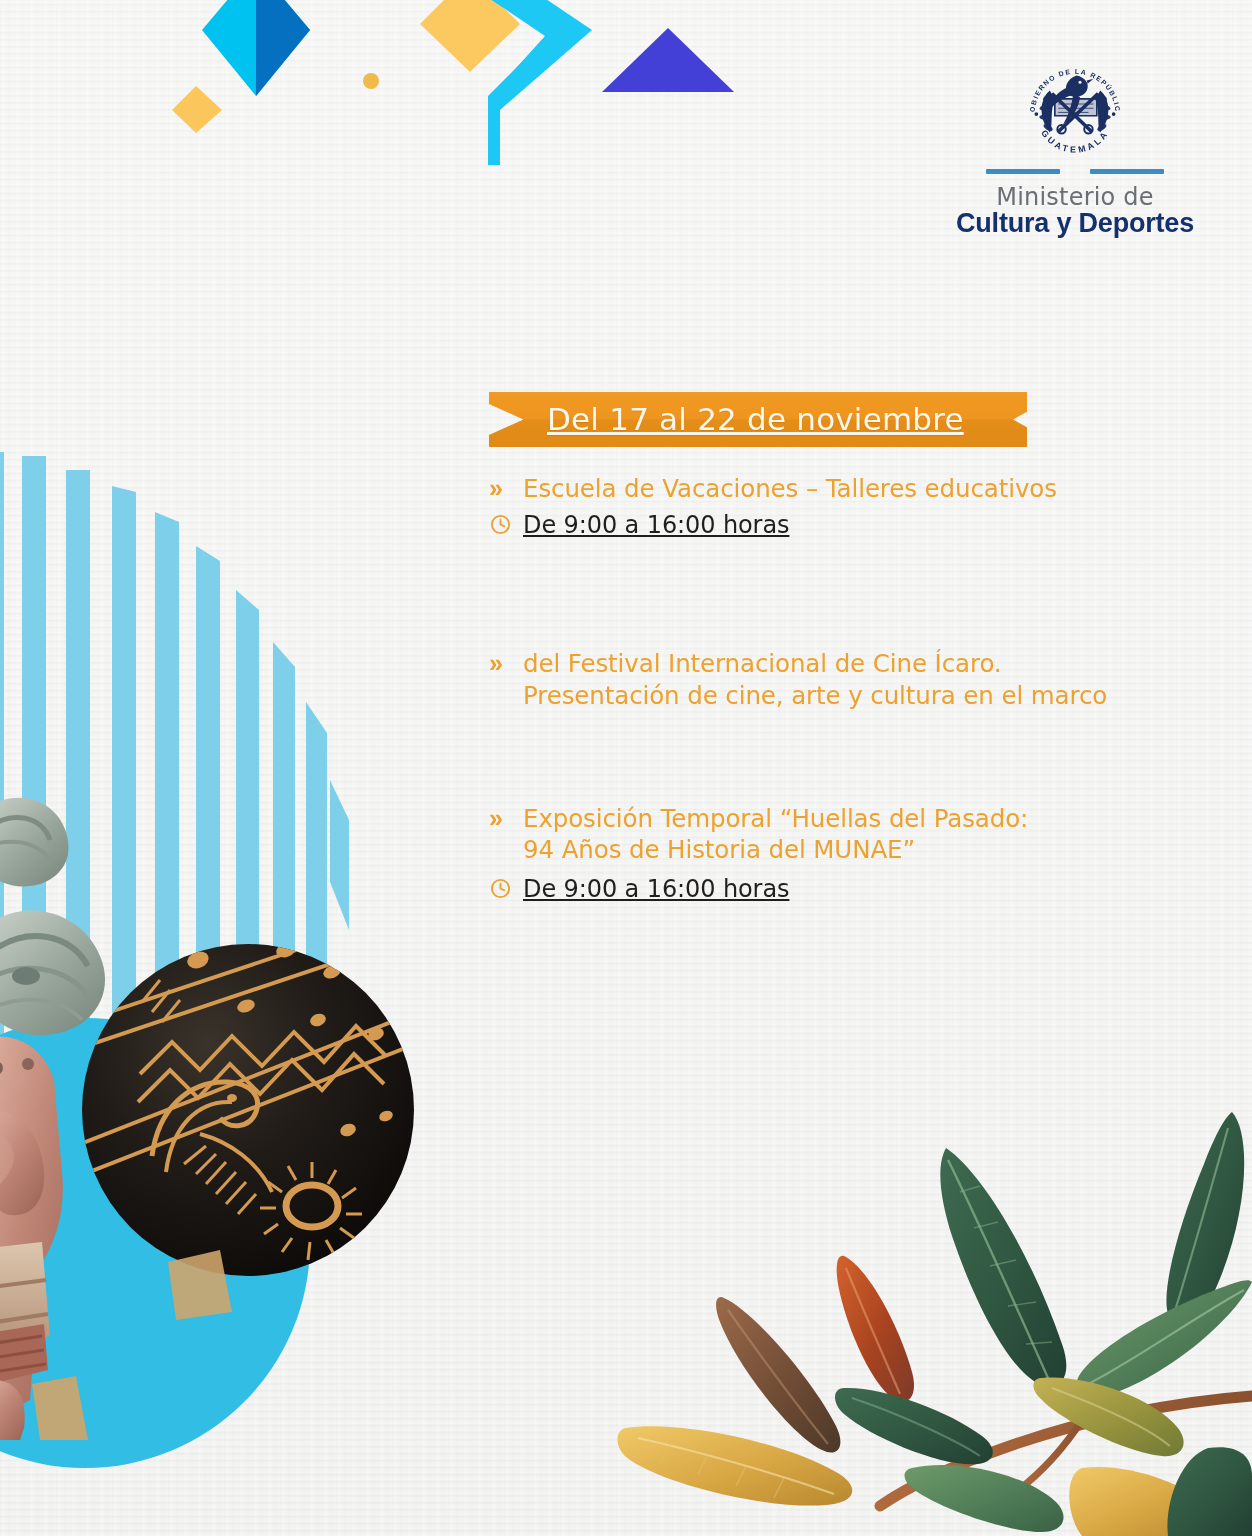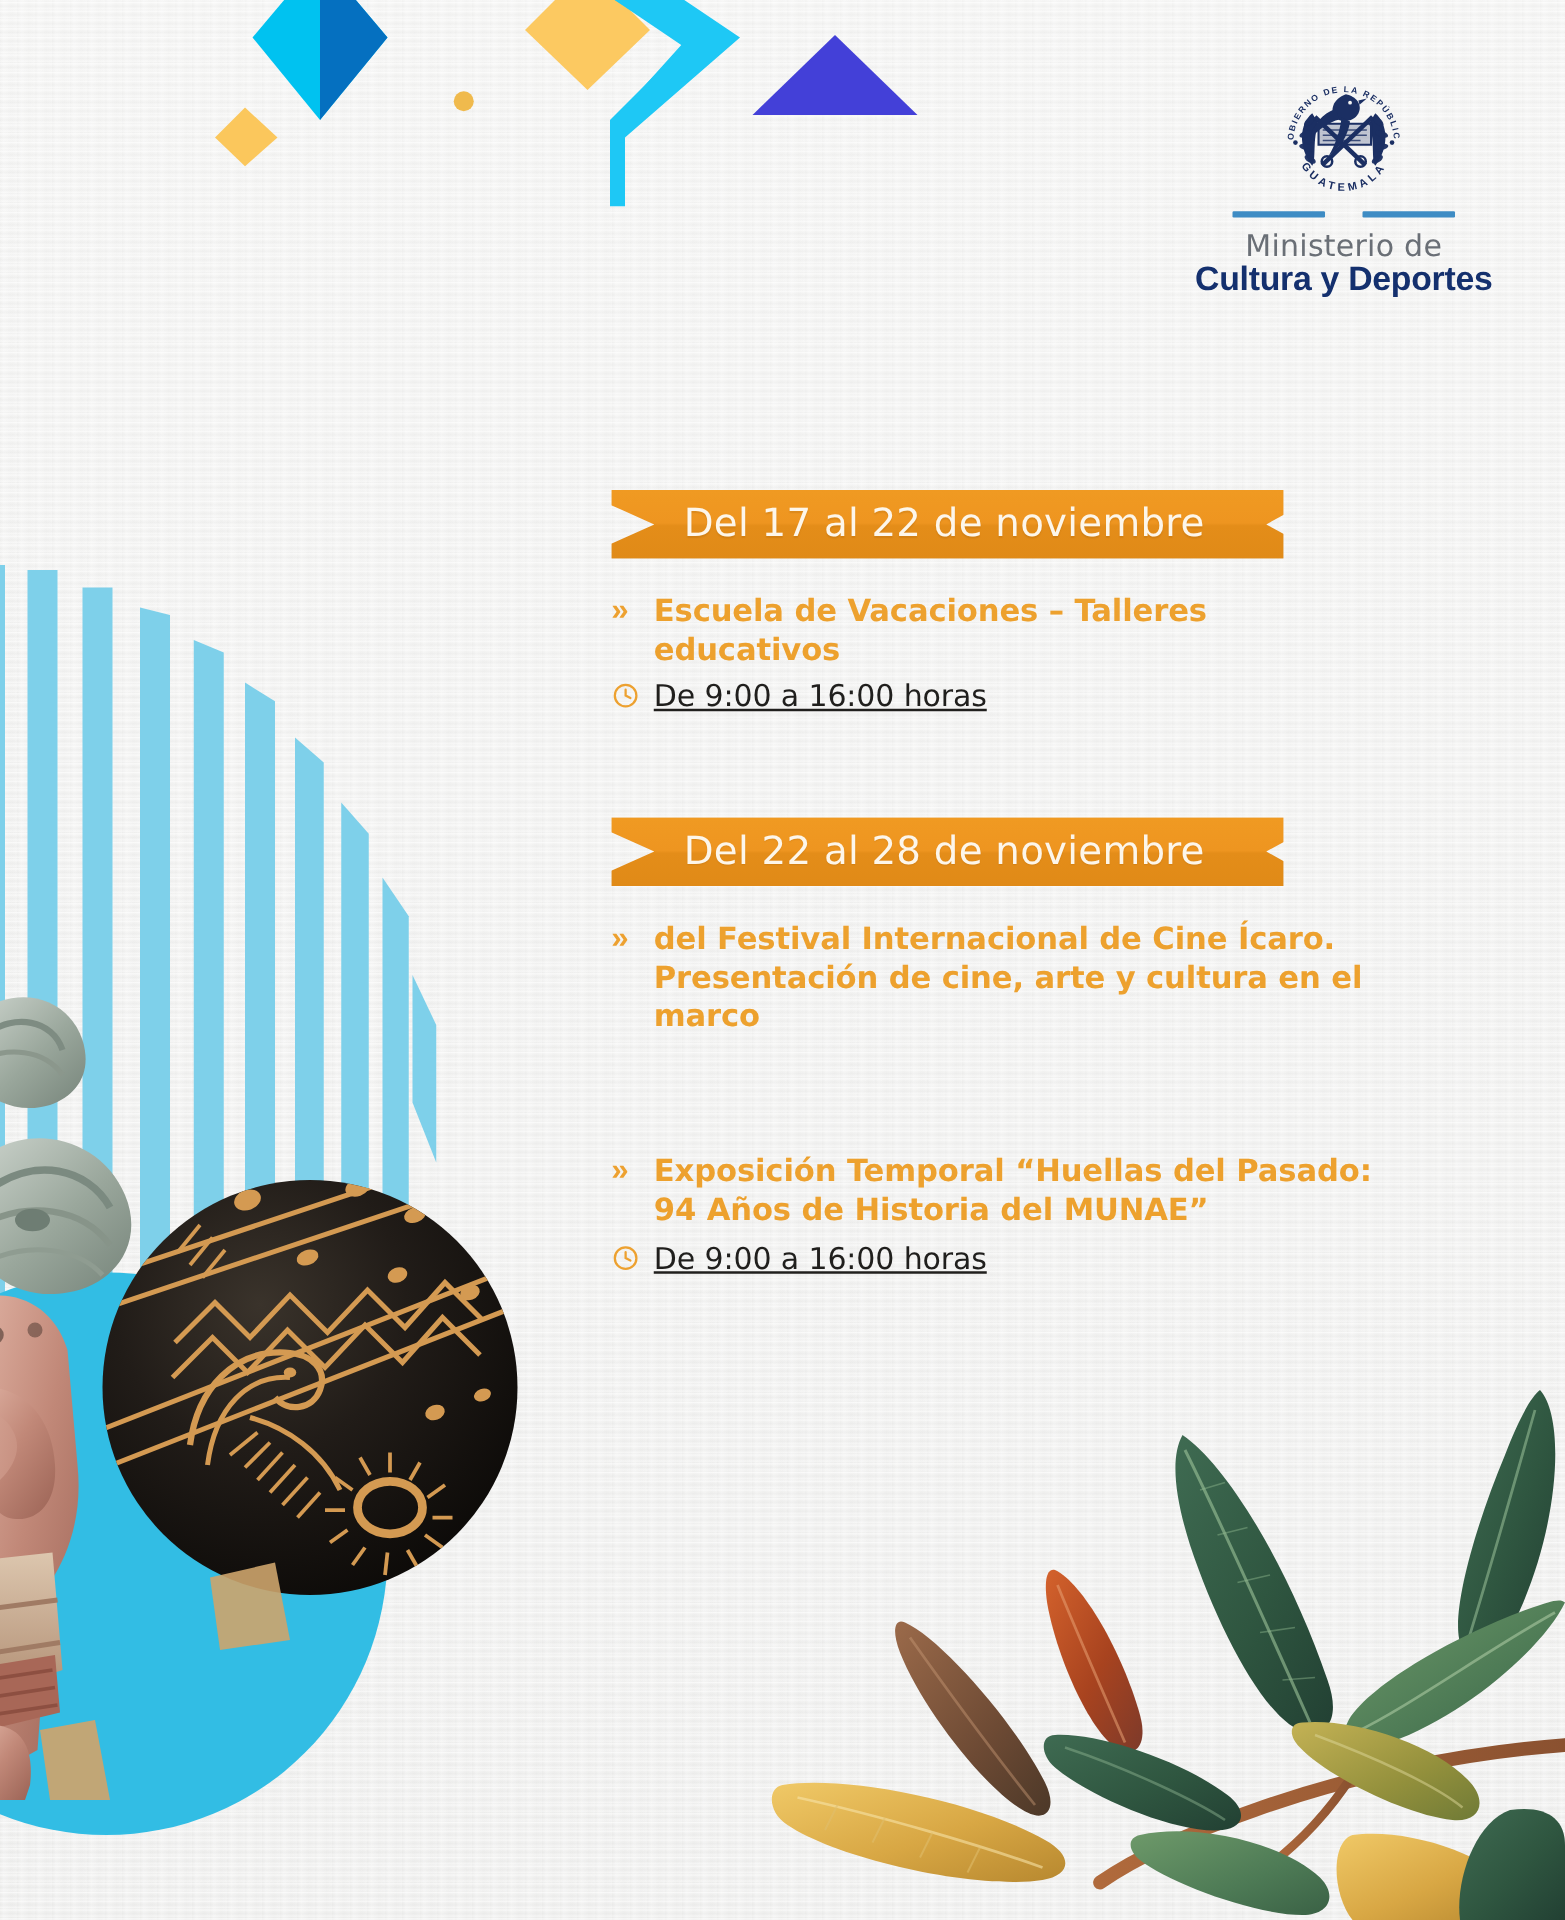--- a/index.html
+++ b/index.html
@@ -51,34 +51,35 @@
 
   
   #agenda{position:absolute;left:489px;top:392px;width:620px;}
   .block{margin-bottom:0;}
   .banner{
     position:relative;height:55px;display:flex;align-items:center;
     color:#fdf6ea;font-size:31px;font-weight:400;letter-spacing:.2px;
     font-family:"DejaVu Sans", sans-serif;
     background:linear-gradient(180deg,#f09a22 0%,#ee9520 48%,#e48d19 52%,#e08a17 100%);
     filter:drop-shadow(0 1px 1px rgba(0,0,0,.10));
+    text-decoration:underline;
   }
   .banner-text{padding-left:58px;white-space:nowrap;line-height:1;
     text-shadow:0 1px 1px rgba(140,80,0,.18);}
 
   .items{margin-top:26px;}
   .item{display:flex;align-items:flex-start;margin-bottom:6px;}
   .marker{
     width:34px;flex:0 0 34px;display:flex;justify-content:flex-start;
     align-items:flex-start;color:#eda130;padding-top:3px;
   }
   .chev{font-size:25px;line-height:1;font-weight:700;letter-spacing:-2px;}
   .clk{display:block;}
   .title-line{
-    color:#eda12e;font-weight:bold;font-size:24.5px;line-height:1.28;
+    color:#eda12e;font-weight:normal;font-size:24.5px;line-height:1.28;
     font-family:"DejaVu Sans", sans-serif;letter-spacing:-0.1px;
   }
   .hours-line{
     color:#201f1d;font-size:24px;line-height:1.25;font-weight:400;
     font-family:"DejaVu Sans", sans-serif;letter-spacing:-0.1px;text-decoration:underline;
   }
   .gap-1{height:76px;}
   .gap-2{height:60px;}
 
   
@@ -347,23 +348,20 @@
           <div>
             <div class="hours-line">De 9:00 a 16:00 horas</div>
           </div>
         </div>
       </div>
     </div>
 
     <div class="gap-1"></div>
 
     <div class="block">
-      <div class="banner" style="width:538px;clip-path:polygon(0 0,100% 0,100% 36%,97.4% 50%,100% 64%,100% 100%,0 100%,0 78%,6.4% 50%,0 22%);">
-        <span class="banner-text">Del 22 al 28 de noviembre</span>
-      </div>
       <div class="items">
         <div class="item">
           <span class="marker">
             <span class="chev">»</span>
           </span>
           <div>
             <div class="title-line">del Festival Internacional de Cine Ícaro.</div>
             <div class="title-line">Presentación de cine, arte y cultura en el marco</div>
           </div>
         </div>

